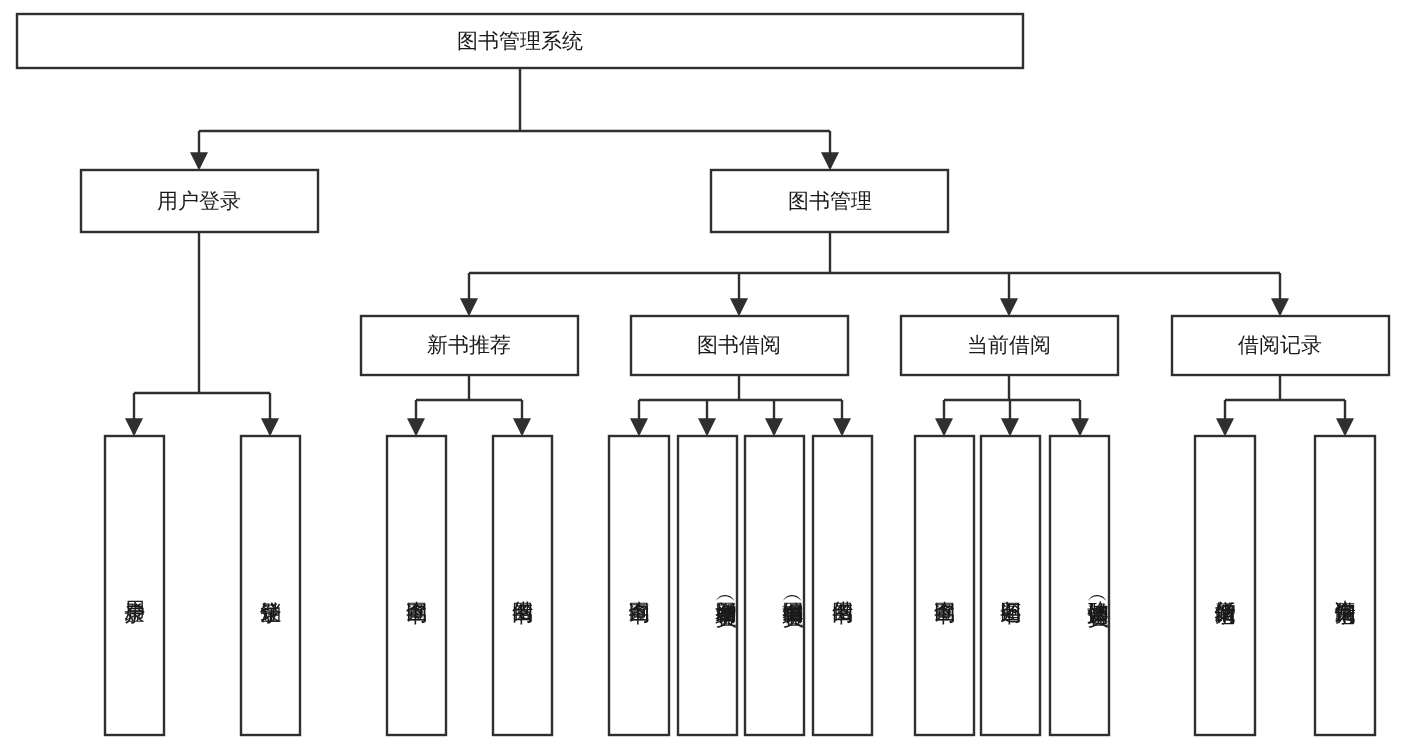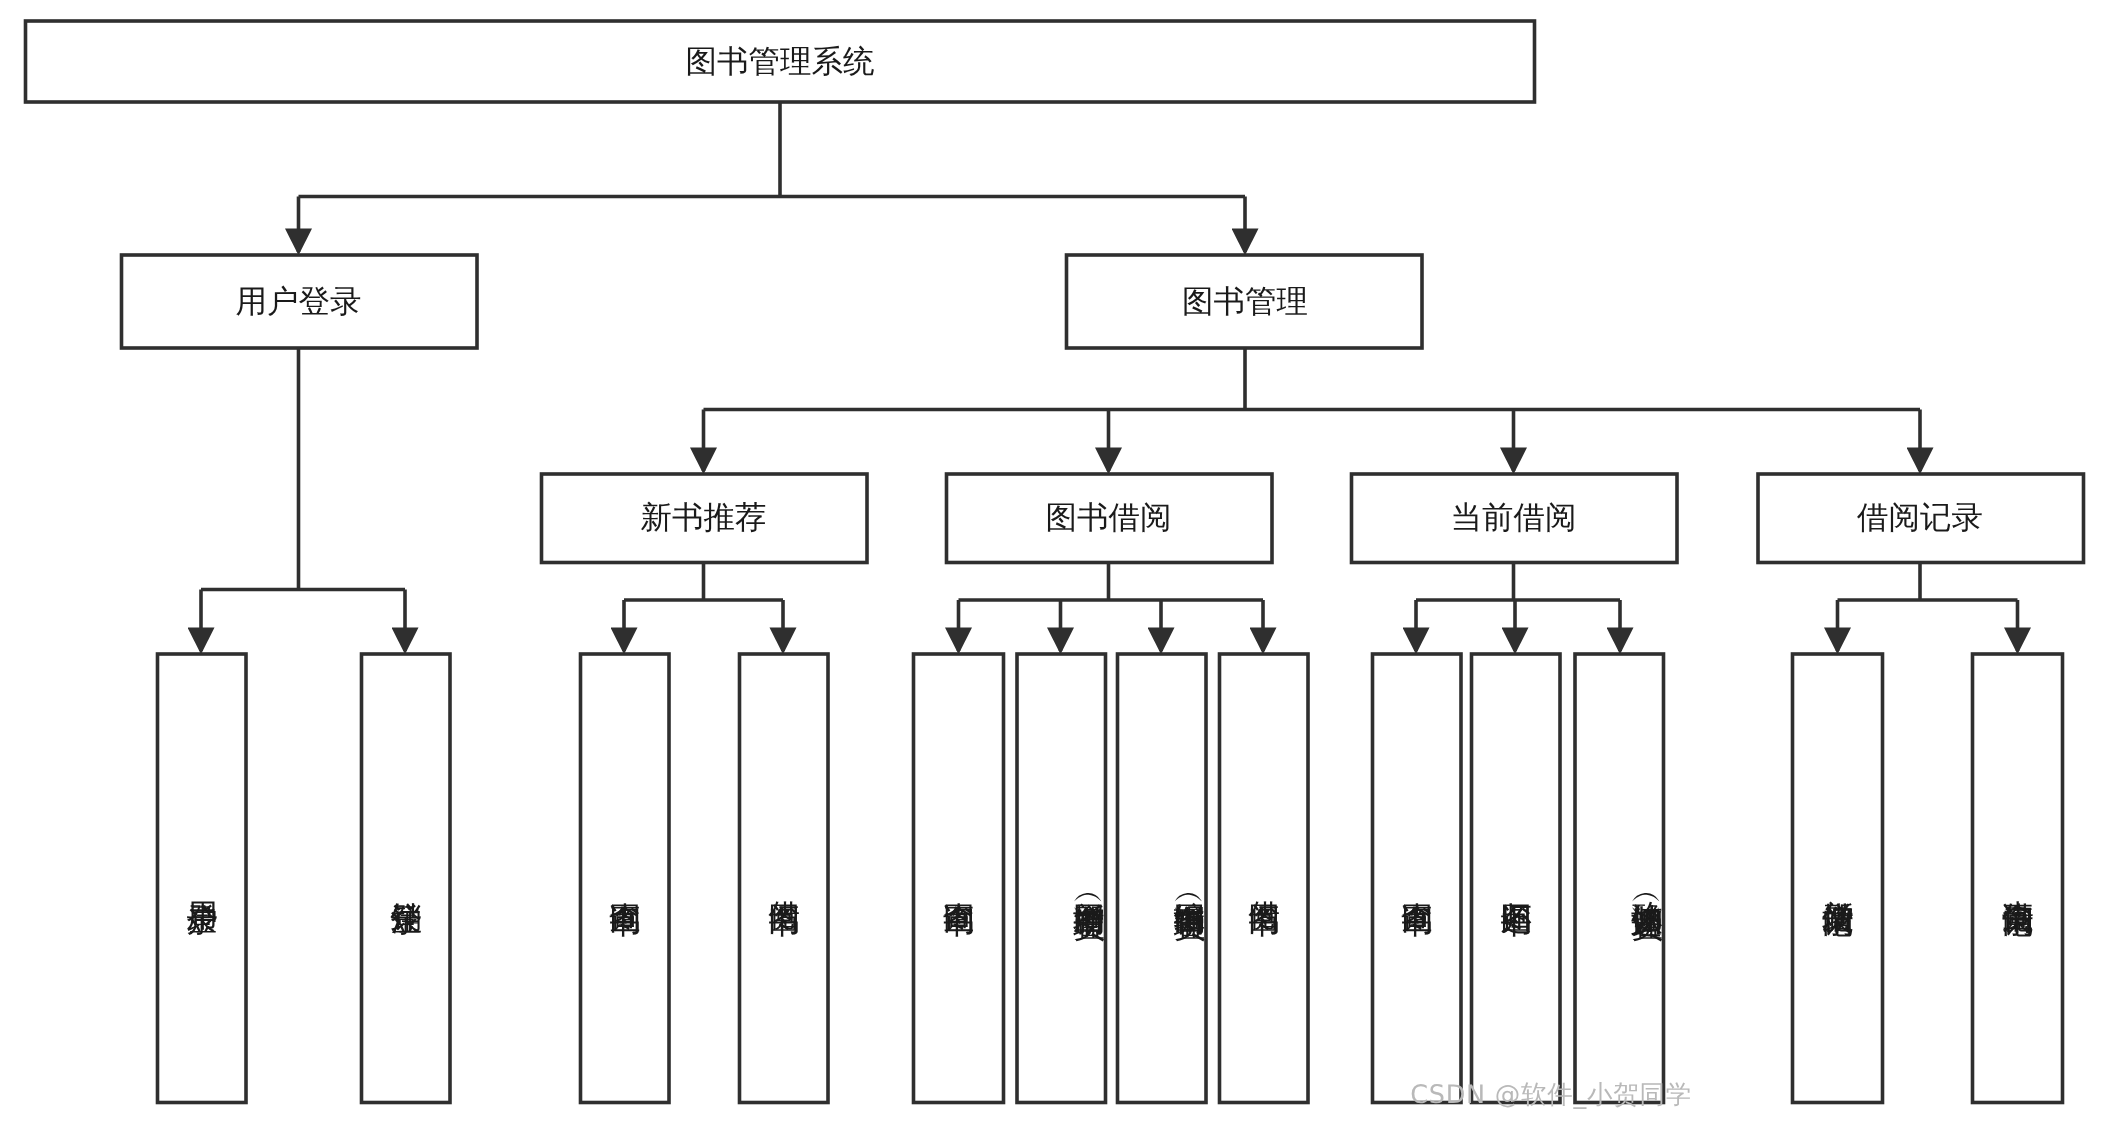--- a/index.html
+++ b/index.html
@@ -185,14 +185,13 @@
   <div class="vlabel" style="left:745px; top:442px; width:59px; height:293px; align-items:flex-start;">编辑图书（管理员）</div>
   <div class="vlabel" style="left:813px; top:436px; width:59px; height:299px;">借阅图书</div>
 
   <div class="vlabel" style="left:915px; top:436px; width:59px; height:299px;">查询图书</div>
   <div class="vlabel" style="left:981px; top:436px; width:59px; height:299px;">归还图书</div>
   <div class="vlabel" style="left:1050px; top:442px; width:59px; height:293px; align-items:flex-start;">确认归还（管理员）</div>
 
   <div class="vlabel" style="left:1195px; top:436px; width:60px; height:299px;">新增借阅记录</div>
   <div class="vlabel" style="left:1315px; top:436px; width:60px; height:299px;">查询借阅记录</div>
 
-  <div class="watermark">CSDN @软件_小贺同学</div>
 </div>
 
 </body></html>

